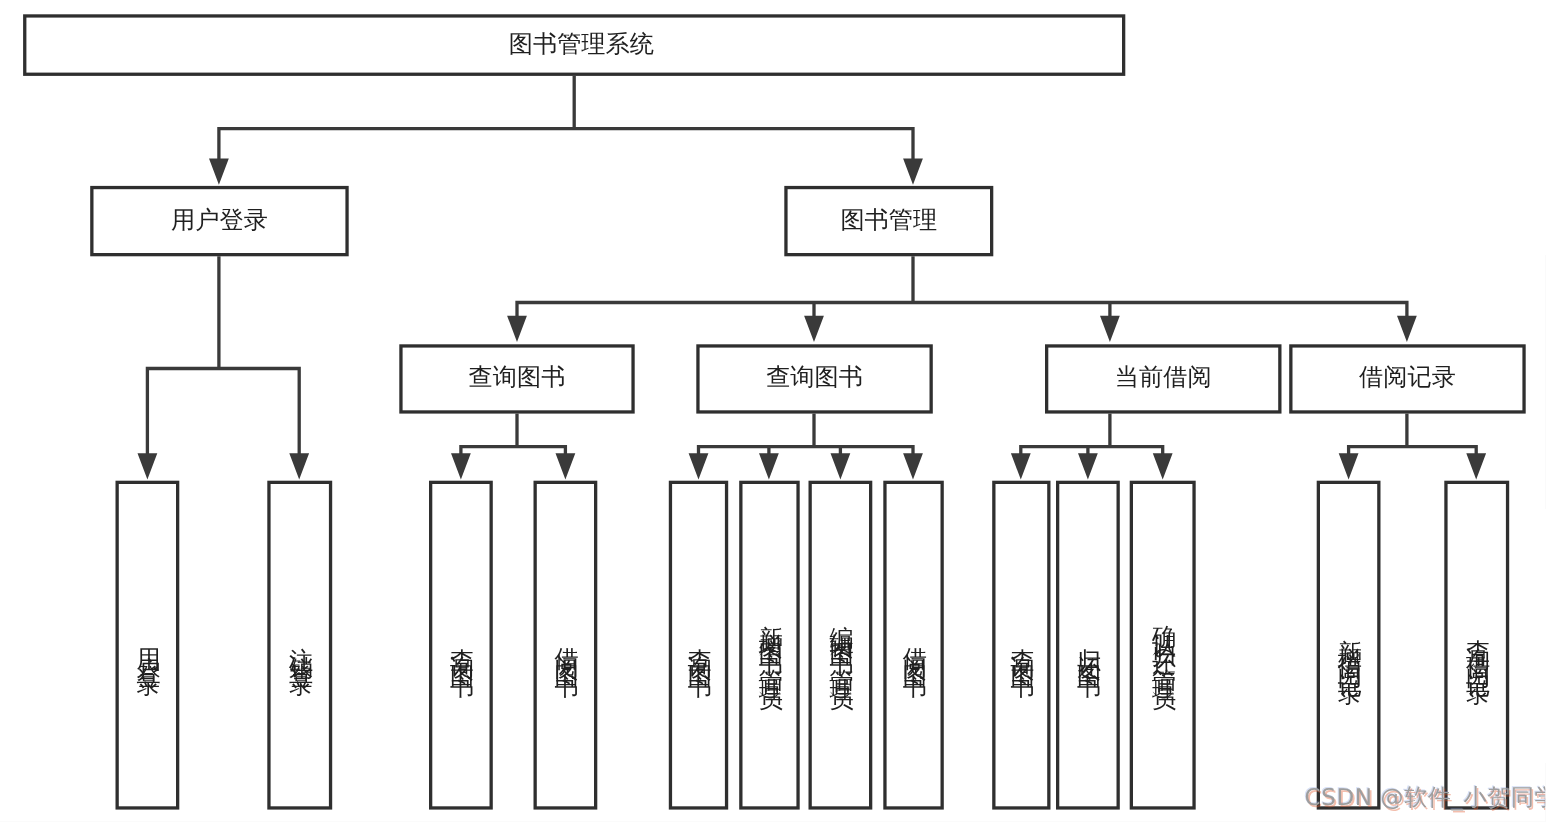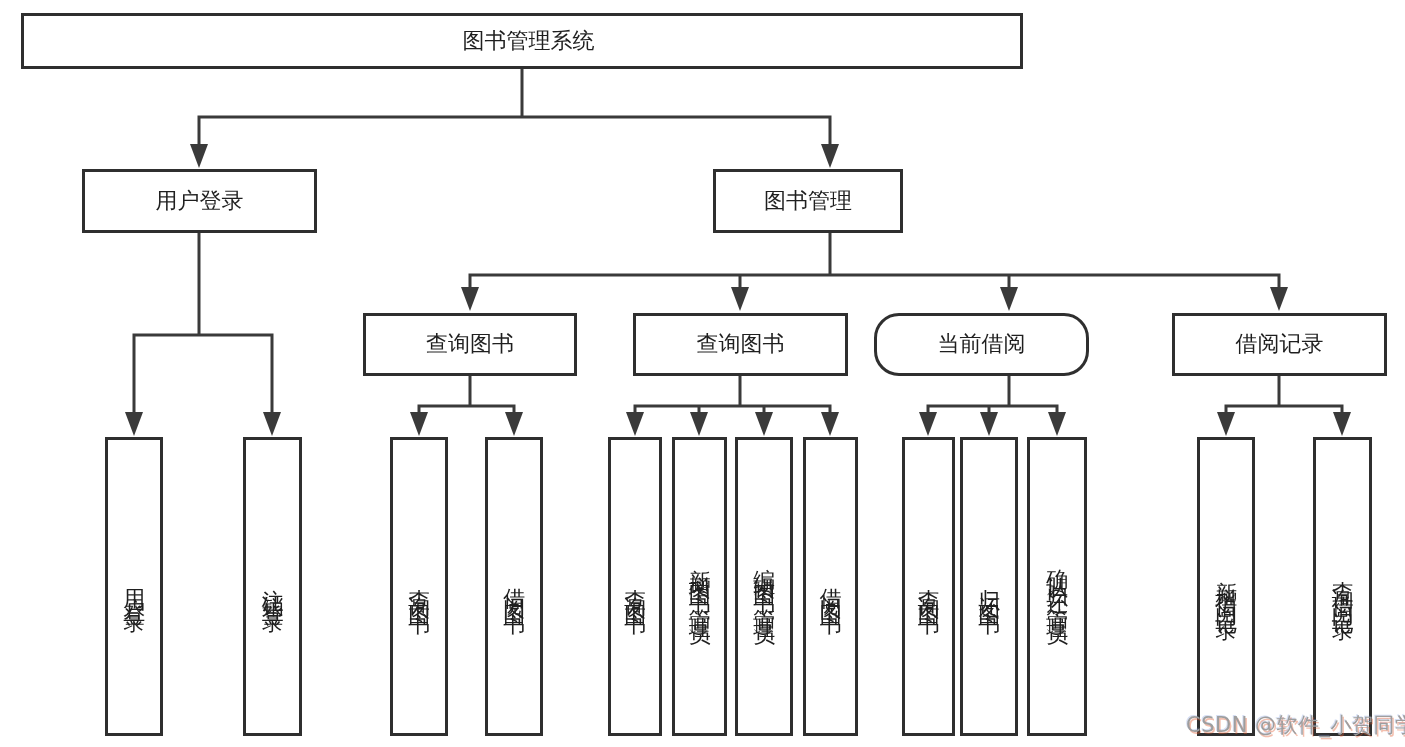--- a/index.html
+++ b/index.html
@@ -77,21 +77,21 @@
     <path class="arrow" d="M1217 412 L1235 412 L1226 436 Z M1333 412 L1351 412 L1342 436 Z"></path>
   </svg>
 
   <div class="hbox" style="left:21px;top:13px;width:1002px;height:56px;padding-left:13px;">图书管理系统</div>
 
   <div class="hbox" style="left:82px;top:169px;width:235px;height:64px;">用户登录</div>
   <div class="hbox" style="left:713px;top:169px;width:190px;height:64px;">图书管理</div>
 
   <div class="hbox" style="left:363px;top:313px;width:214px;height:63px;">查询图书</div>
   <div class="hbox" style="left:633px;top:313px;width:215px;height:63px;">查询图书</div>
-  <div class="hbox" style="left:874px;top:313px;width:215px;height:63px;border-radius:25px;">当前借阅</div>
+  <div class="hbox" style="left:950px;top:313px;width:215px;height:63px;">当前借阅</div>
   <div class="hbox" style="left:1172px;top:313px;width:215px;height:63px;">借阅记录</div>
 
   <div class="vbox" style="left:105px;top:437px;width:58px;height:299px;">用户登录</div>
   <div class="vbox" style="left:243px;top:437px;width:59px;height:299px;">注销登录</div>
 
   <div class="vbox" style="left:390px;top:437px;width:58px;height:299px;">查询图书</div>
   <div class="vbox" style="left:485px;top:437px;width:58px;height:299px;">借阅图书</div>
 
   <div class="vbox" style="left:608px;top:437px;width:54px;height:299px;">查询图书</div>
   <div class="vbox" style="left:672px;top:437px;width:55px;height:299px;">新增图书（管理员）</div>

